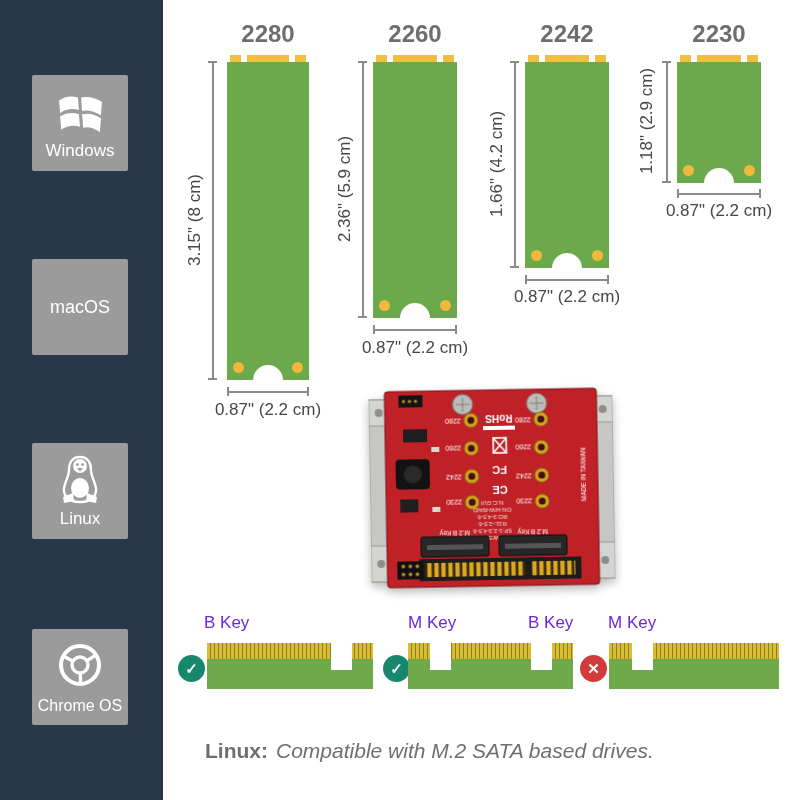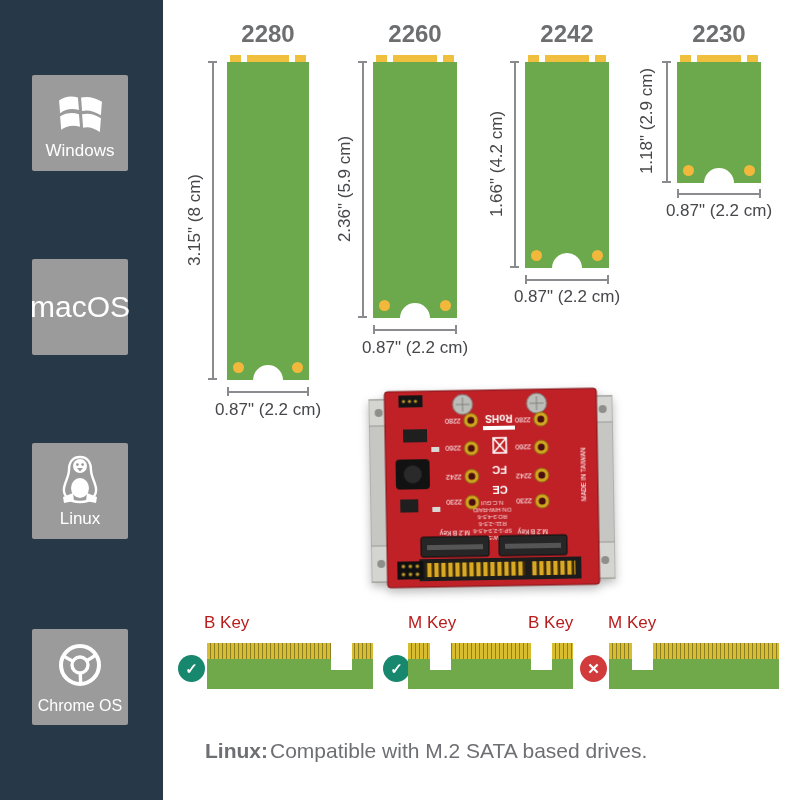--- a/index.html
+++ b/index.html
@@ -4,21 +4,21 @@
 <style>
   html,body{margin:0;padding:0;background:#fff;}
   #app{position:relative;width:800px;height:800px;background:#fff;overflow:hidden;
        font-family:"Liberation Sans",sans-serif;}
 
   
   .sidebar{position:absolute;left:0;top:0;width:163px;height:800px;background:#273849;}
   .badge{position:absolute;left:32px;width:96px;height:96px;background:#9b9b9b;
          border-radius:2px;color:#fff;text-align:center;}
   .badge-label{position:absolute;left:0;right:0;bottom:10px;font-size:17px;color:#fff;}
-  .badge-label.center{top:0;bottom:0;display:flex;align-items:center;justify-content:center;font-size:30px;}
+  .badge-label.center{top:0;bottom:0;display:flex;align-items:center;justify-content:center;font-size:18px;}
   .badge svg{position:absolute;left:50%;transform:translateX(-50%);top:12px;}
 
   
   .ff-label{position:absolute;width:120px;text-align:center;font-size:24px;font-weight:bold;color:#6d6e70;}
   .mcard{position:absolute;}
   .tab{position:absolute;top:0;height:7px;background:#f0bf3d;}
   .tab-l{left:4%;width:13%;}
   .tab-m{left:24%;width:52%;}
   .tab-r{left:83%;width:13%;}
   .pcbody{position:absolute;left:0;right:0;top:7px;bottom:0;background:#6ca94c;overflow:hidden;}
@@ -38,30 +38,30 @@
 
   
   .pcb{position:absolute;left:370px;top:386px;filter:drop-shadow(0 4px 5px rgba(0,0,0,.28));
        transform:rotate(-1deg);}
 
   
   .conn{position:absolute;height:46px;background:#6fa94a;}
   .conn-pins{position:absolute;left:0;right:0;top:0;height:16px;
       background:repeating-linear-gradient(90deg,#d8bd31 0px,#d8bd31 3px,#8c7f23 3px,#8c7f23 4px);}
   .conn-notch{position:absolute;top:0;width:21px;height:27px;background:#fff;}
-  .key-label{position:absolute;font-size:17px;color:#b91c1c;white-space:nowrap;}
+  .key-label{position:absolute;font-size:17px;color:#6d28d9;white-space:nowrap;}
   .status{position:absolute;width:27px;height:27px;border-radius:50%;color:#fff;text-align:center;
           line-height:27px;font-size:15px;font-weight:bold;}
   .status.ok{background:#17876d;}
   .status.bad{background:#d23b3b;}
 
   
   .note{position:absolute;left:205px;top:736px;font-size:21px;line-height:30px;color:#6e6f72;}
   .note b{font-weight:bold;}
-  .note .sp{margin-left:2px;}
+  .note .sp{margin-left:8px;font-style:italic;}
 </style>
 </head>
 <body>
 
 <div id="app">
 
   <aside class="sidebar">
 
     <div class="badge" style="top:75px">
       <svg width="50" height="46" viewBox="0 0 46 44">

